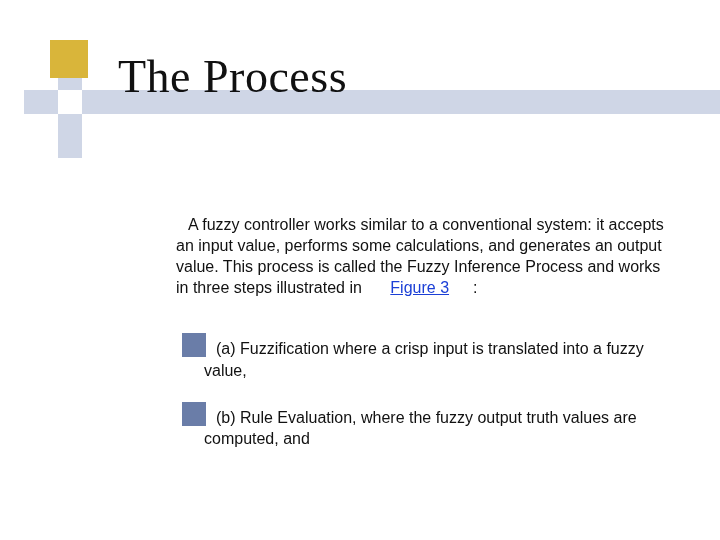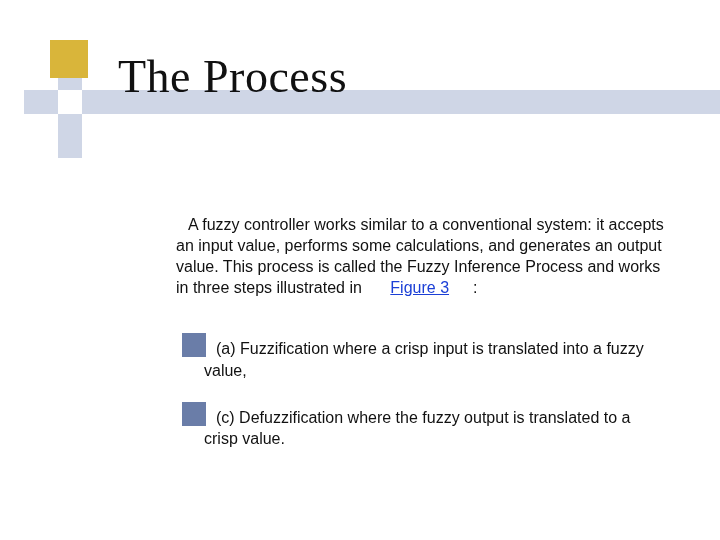--- a/index.html
+++ b/index.html
@@ -38,17 +38,17 @@
     <p class="intro">
       <span>A fuzzy controller works similar to a conventional system: it accepts an input value, performs some calculations, and generates an output value. This process is called the Fuzzy Inference Process and works in three steps illustrated in </span><a href="#" class="link">Figure 3</a><span>:</span>
     </p>
     <ul class="points">
       <li>
         <span class="bullet"></span>
         <span> (a) Fuzzification where a crisp input is translated into a fuzzy value,</span>
       </li>
       <li>
         <span class="bullet"></span>
-        <span> (c) Defuzzification where the fuzzy output is translated to a crisp value.</span>
+        <span>(b) Rule Evaluation, where the fuzzy output truth values are computed, and</span>
       </li>
     </ul>
   </div>
 </div>
 
 </body></html>

